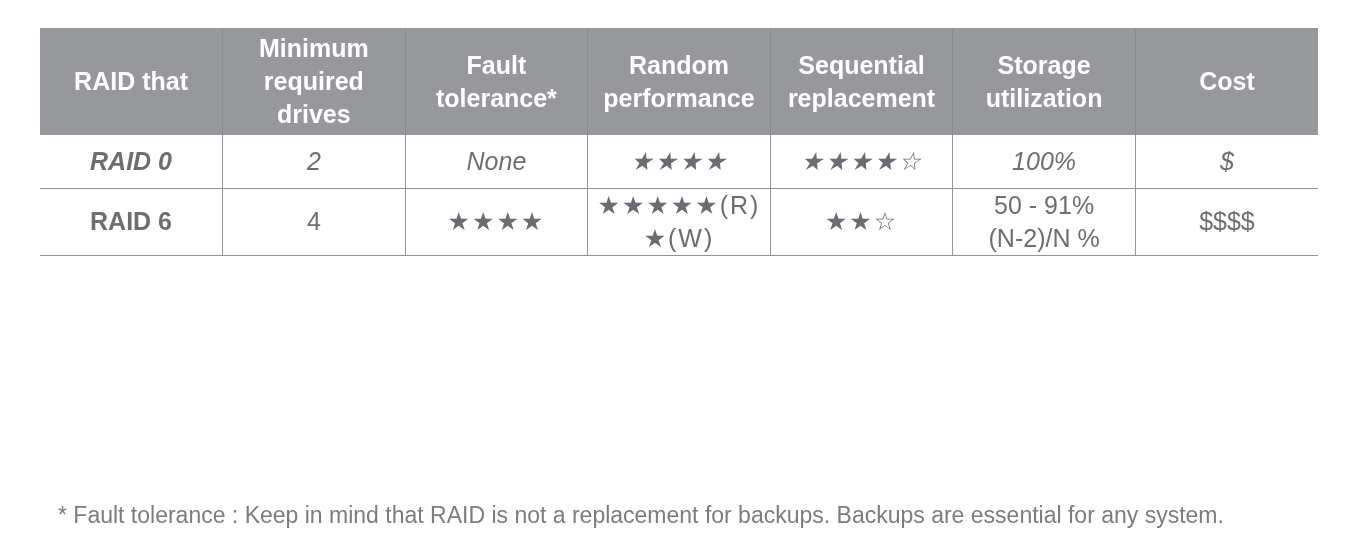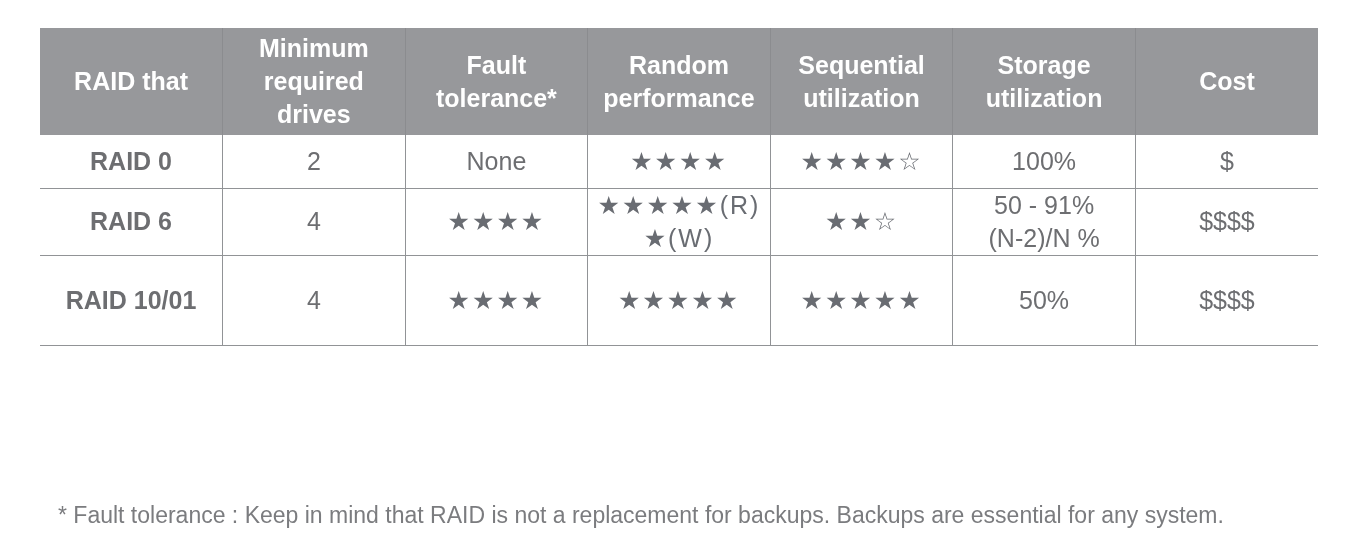--- a/index.html
+++ b/index.html
@@ -43,21 +43,21 @@
   }
   table.raid-table tbody td {
     color: #6d6e71;
     font-size: 25px;
     line-height: 33px;
     border-bottom: 1px solid #919396;
   }
   table.raid-table tbody td:not(:last-child) {
     border-right: 1px solid #919396;
   }
-  table.raid-table tbody tr:nth-child(1) { height: 53px; }
+  table.raid-table tbody tr:nth-child(1) { height: 53px; font-style: italic; }
   table.raid-table tbody tr:nth-child(2) { height: 52px; }
   table.raid-table tbody tr:nth-child(3) { height: 90px; }
   table.raid-table tbody tr:nth-child(4) { height: 88px; margin-top: 45px; }
   table.raid-table tbody tr:nth-child(5) { height: 52px; }
   table.raid-table td.raid-name {
     font-weight: bold;
   }
   table.raid-table td.stars {
     letter-spacing: 2px;
     color: #696c72;
@@ -82,21 +82,21 @@
     <thead>
       <tr>
           <th>RAID that</th>
           <th>Minimum
 required drives</th>
           <th>Fault
 tolerance*</th>
           <th>Random
 performance</th>
           <th>Sequential
-utilization</th>
+replacement</th>
           <th>Storage
 utilization</th>
           <th>Cost</th>
         </tr>
     </thead>
     <tbody>
         <tr>
           <td class="raid-name">RAID 0</td>
           <td>2</td>
           <td>None</td>
@@ -109,25 +109,16 @@
           <td class="raid-name">RAID 6</td>
           <td>4</td>
           <td class="stars">★★★★</td>
           <td class="stars">★★★★★(R)
 ★(W)</td>
           <td class="stars">★★☆</td>
           <td>50 - 91%
 (N-2)/N %</td>
           <td>$$$$</td>
         </tr>
-        <tr>
-          <td class="raid-name">RAID 10/01</td>
-          <td>4</td>
-          <td class="stars">★★★★</td>
-          <td class="stars">★★★★★</td>
-          <td class="stars">★★★★★</td>
-          <td>50%</td>
-          <td>$$$$</td>
-        </tr>
       </tbody>
   </table>
   <p class="footnote">* Fault tolerance : Keep in mind that RAID is not a replacement for backups. Backups are essential for any system.</p>
 </div>
 
 </body></html>

